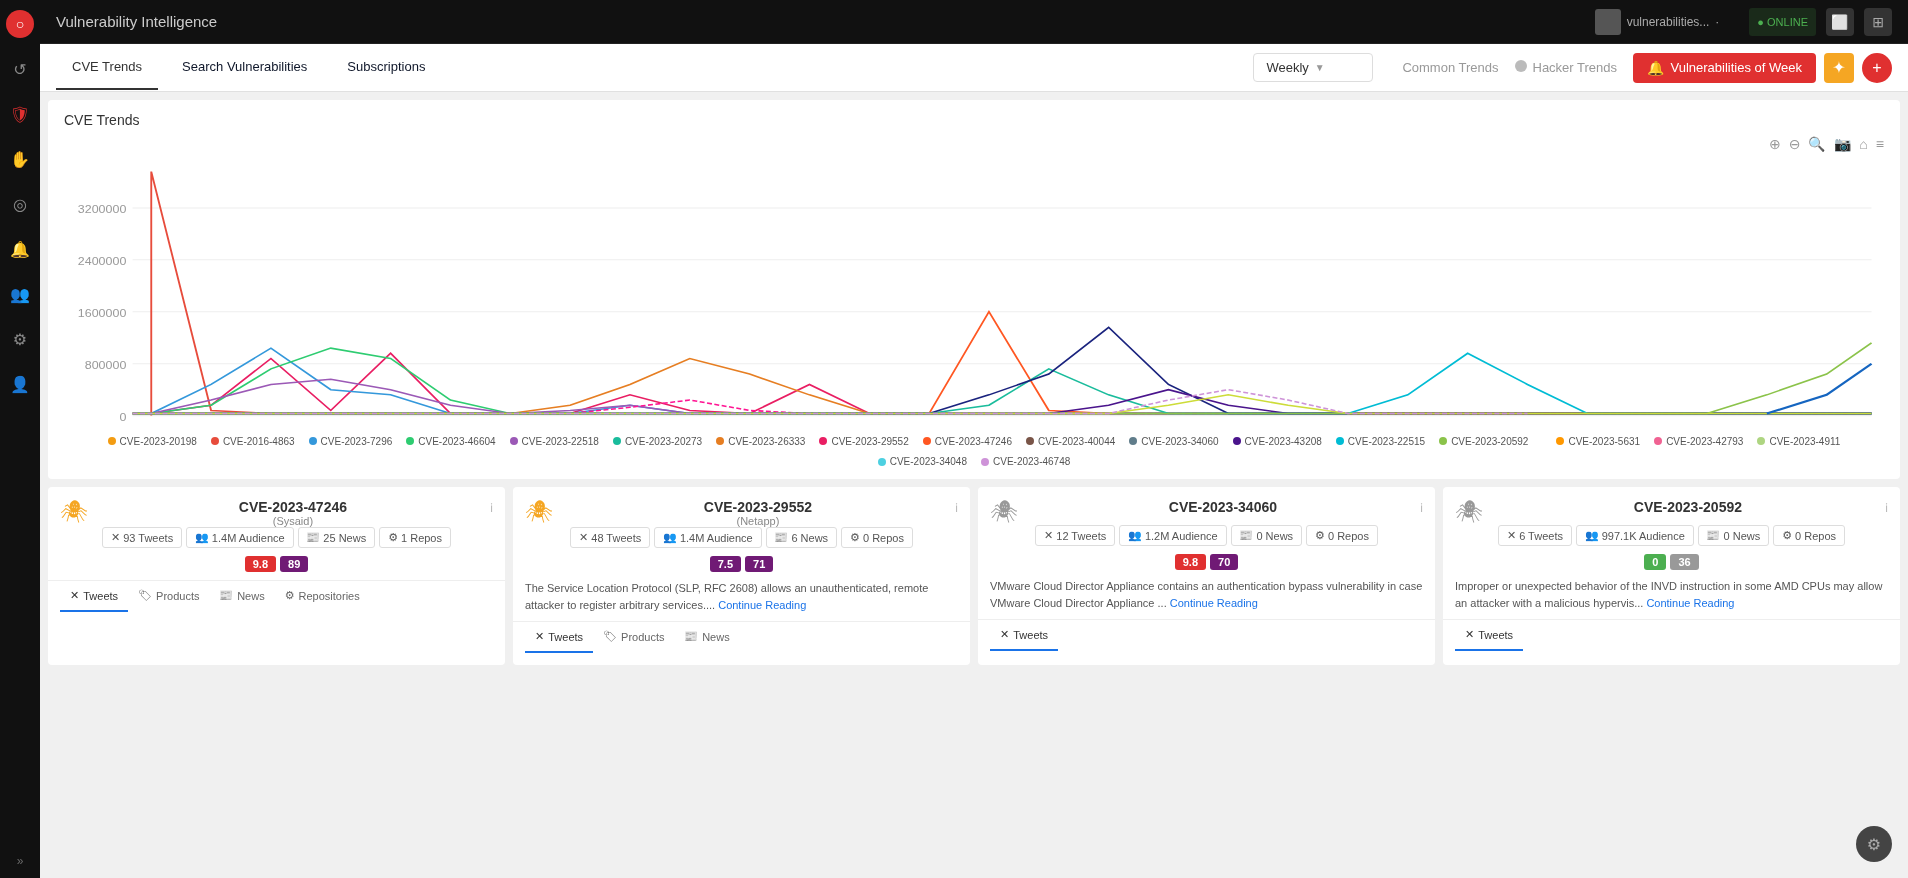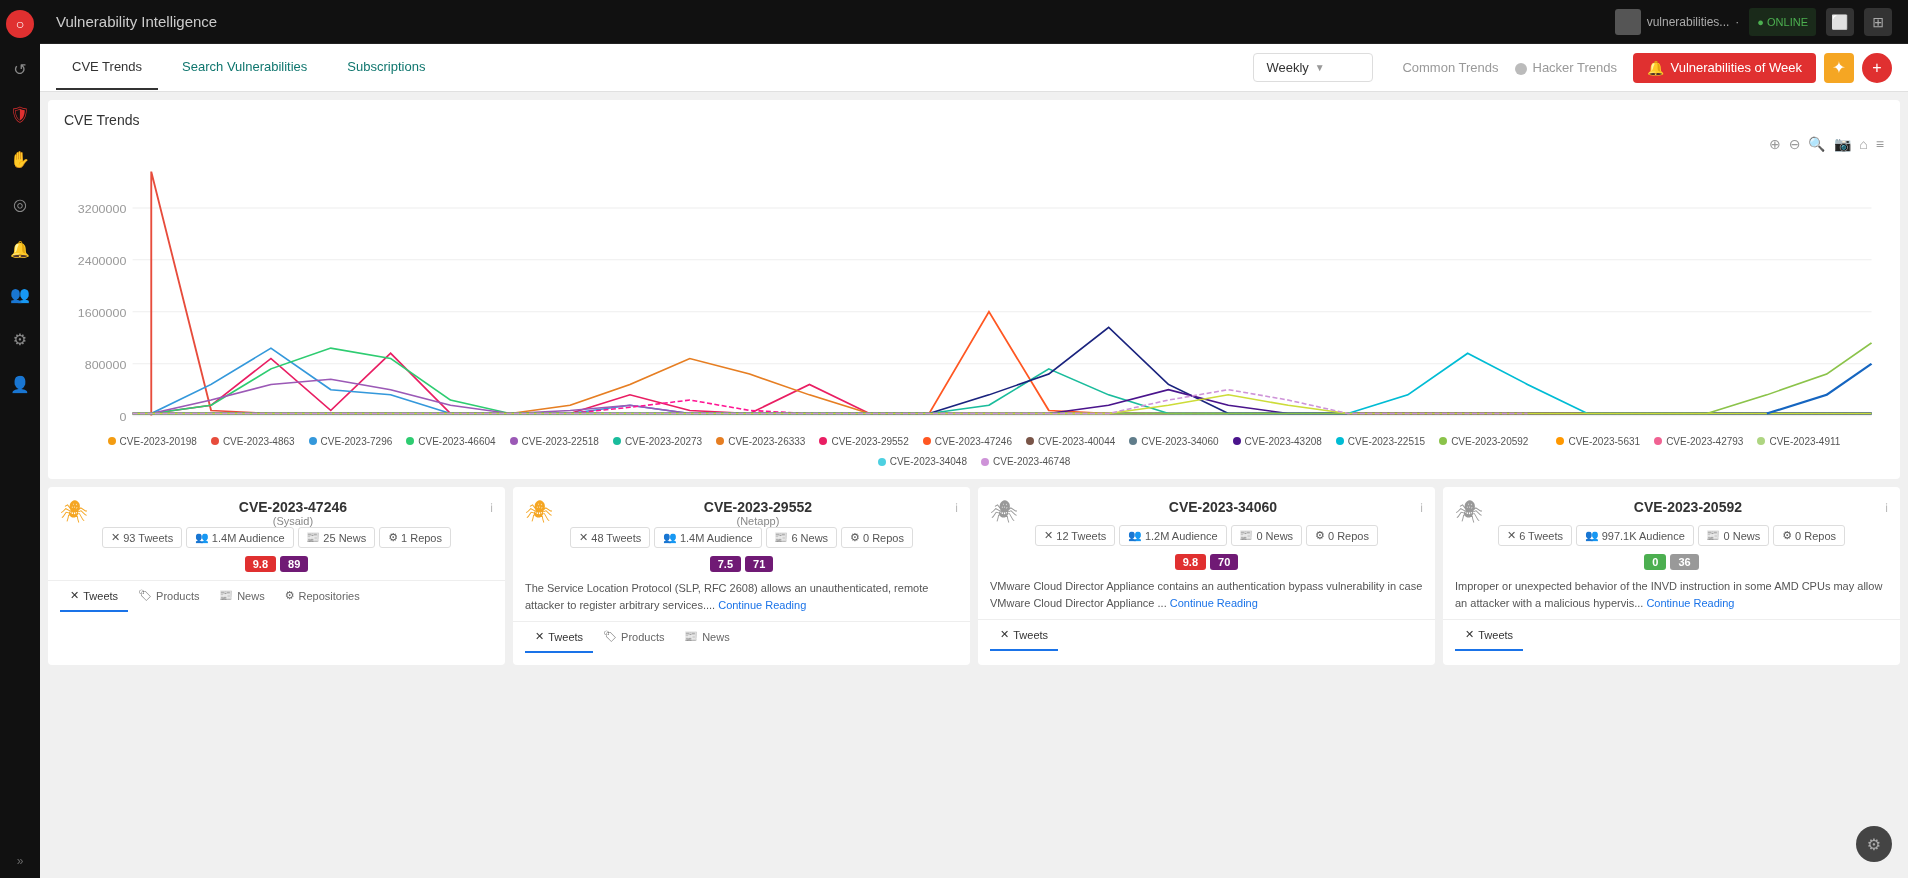--- a/index.html
+++ b/index.html
@@ -19,42 +19,42 @@
     
     .topbar {
       position: fixed; left: 40px; top: 0; right: 0; height: 44px;
       background: #111; display: flex; align-items: center; padding: 0 16px;
       z-index: 99; border-bottom: 1px solid #222;
     }
     .topbar-title { color: #ccc; font-size: 15px; font-weight: 500; flex: 1; }
     .topbar-right { display: flex; align-items: center; gap: 10px; }
     .topbar-user { display: flex; align-items: center; gap: 6px; color: #aaa; font-size: 12px; }
     .topbar-avatar { width: 26px; height: 26px; background: #555; border-radius: 3px; }
-    .topbar-status { color: #4caf50; font-size: 11px; background: #1a2a1a; padding: 8px 8px; border-radius: 3px; }
+    .topbar-status { color: #4caf50; font-size: 11px; background: #1a2a1a; padding: 8px 8px; border-radius: 3px; margin-left: 20px; }
     .topbar-btn { width: 28px; height: 28px; background: #333; border-radius: 4px; display: flex; align-items: center; justify-content: center; color: #aaa; font-size: 14px; cursor: pointer; }
 
     
     .main { margin-left: 40px; margin-top: 44px; background: #f0f0f0; min-height: calc(100vh - 44px); }
 
     
     .tabs-bar {
       background: white; display: flex; align-items: center; padding: 0 16px;
       border-bottom: 1px solid #e0e0e0; height: 48px; gap: 8px;
     }
-    .tab { padding: 14px 16px; font-size: 13px; color: #0f766e; cursor: pointer; border-bottom: 2px solid transparent; white-space: nowrap; }
+    .tab { padding: 14px 16px; font-size: 13px; color: #0f172a; cursor: pointer; border-bottom: 2px solid transparent; white-space: nowrap; }
     .tab.active { color: #333; border-bottom: 2px solid #333; font-weight: 500; }
     .tabs-spacer { flex: 1; }
     .dropdown-select {
       display: flex; align-items: center; gap: 6px; padding: 6px 12px;
       border: 1px solid #ddd; border-radius: 4px; background: white;
       font-size: 13px; color: #333; cursor: pointer; min-width: 120px;
     }
     .dropdown-arrow { color: #999; font-size: 10px; }
     .trends-label { font-size: 13px; color: #999; margin-left: 21px; }
-    .hacker-trends { display: flex; align-items: flex-end; gap: 6px; font-size: 13px; color: #999; margin-left: 8px; cursor: pointer; }
+    .hacker-trends { display: flex; align-items: flex-start; gap: 6px; font-size: 13px; color: #999; margin-left: 8px; cursor: pointer; }
     .hacker-dot { width: 12px; height: 12px; background: #bbb; border-radius: 50%; }
     .vuln-week-btn {
       display: flex; align-items: center; gap: 6px; padding: 7px 14px;
       background: #e03030; color: white; border-radius: 4px; font-size: 13px;
       font-weight: 500; cursor: pointer; margin-left: 8px;
     }
     .bell-icon { font-size: 14px; }
     .tab-action-btn { width: 30px; height: 30px; border-radius: 4px; display: flex; align-items: center; justify-content: center; cursor: pointer; font-size: 16px; }
     .tab-action-btn.yellow { background: #f5a623; color: white; }
     .tab-action-btn.red { background: #e03030; color: white; border-radius: 50%; border: 2px solid #e03030; }
@@ -251,21 +251,21 @@
       </svg>
     </div>
 
     <div class="chart-legend">
       <div class="legend-item">
         <div class="legend-dot" style="background:#f39c12"></div>
         <span>CVE-2023-20198</span>
       </div>
       <div class="legend-item">
         <div class="legend-dot" style="background:#e74c3c"></div>
-        <span>CVE-2023-4863</span>
+        <span>CVE-2016-4863</span>
       </div>
       <div class="legend-item">
         <div class="legend-dot" style="background:#3498db"></div>
         <span>CVE-2023-7296</span>
       </div>
       <div class="legend-item">
         <div class="legend-dot" style="background:#2ecc71"></div>
         <span>CVE-2023-46604</span>
       </div>
       <div class="legend-item">

